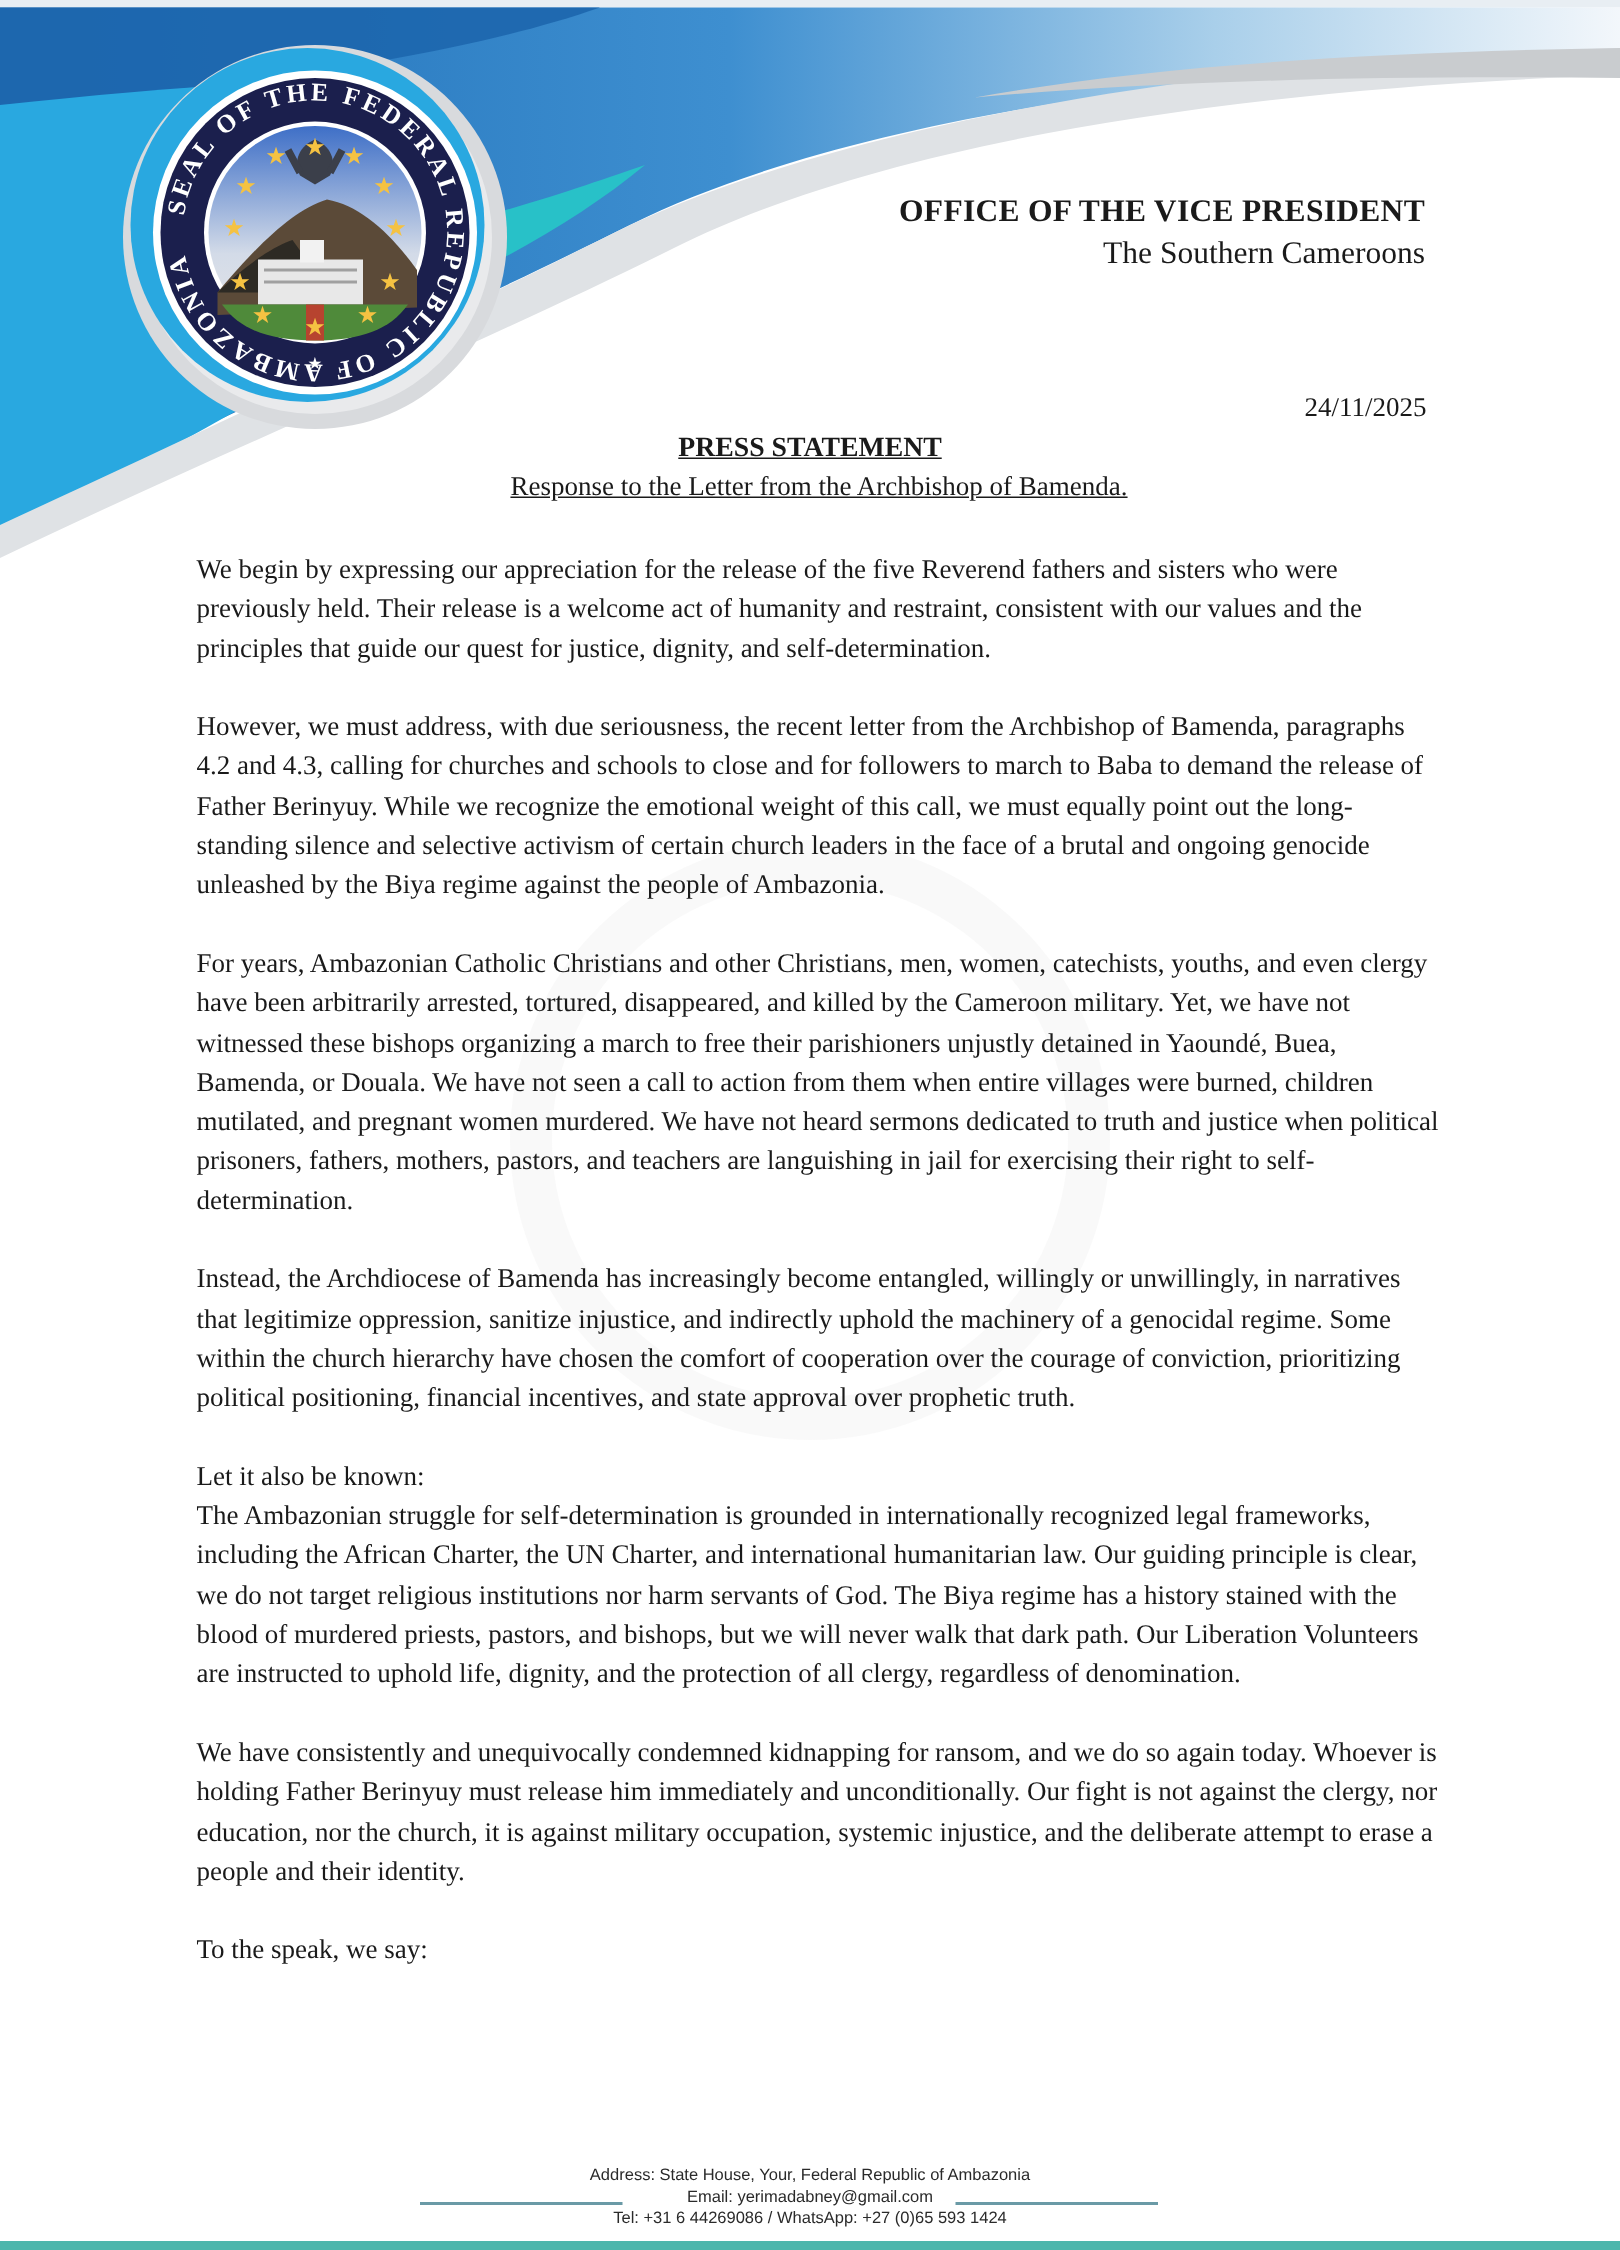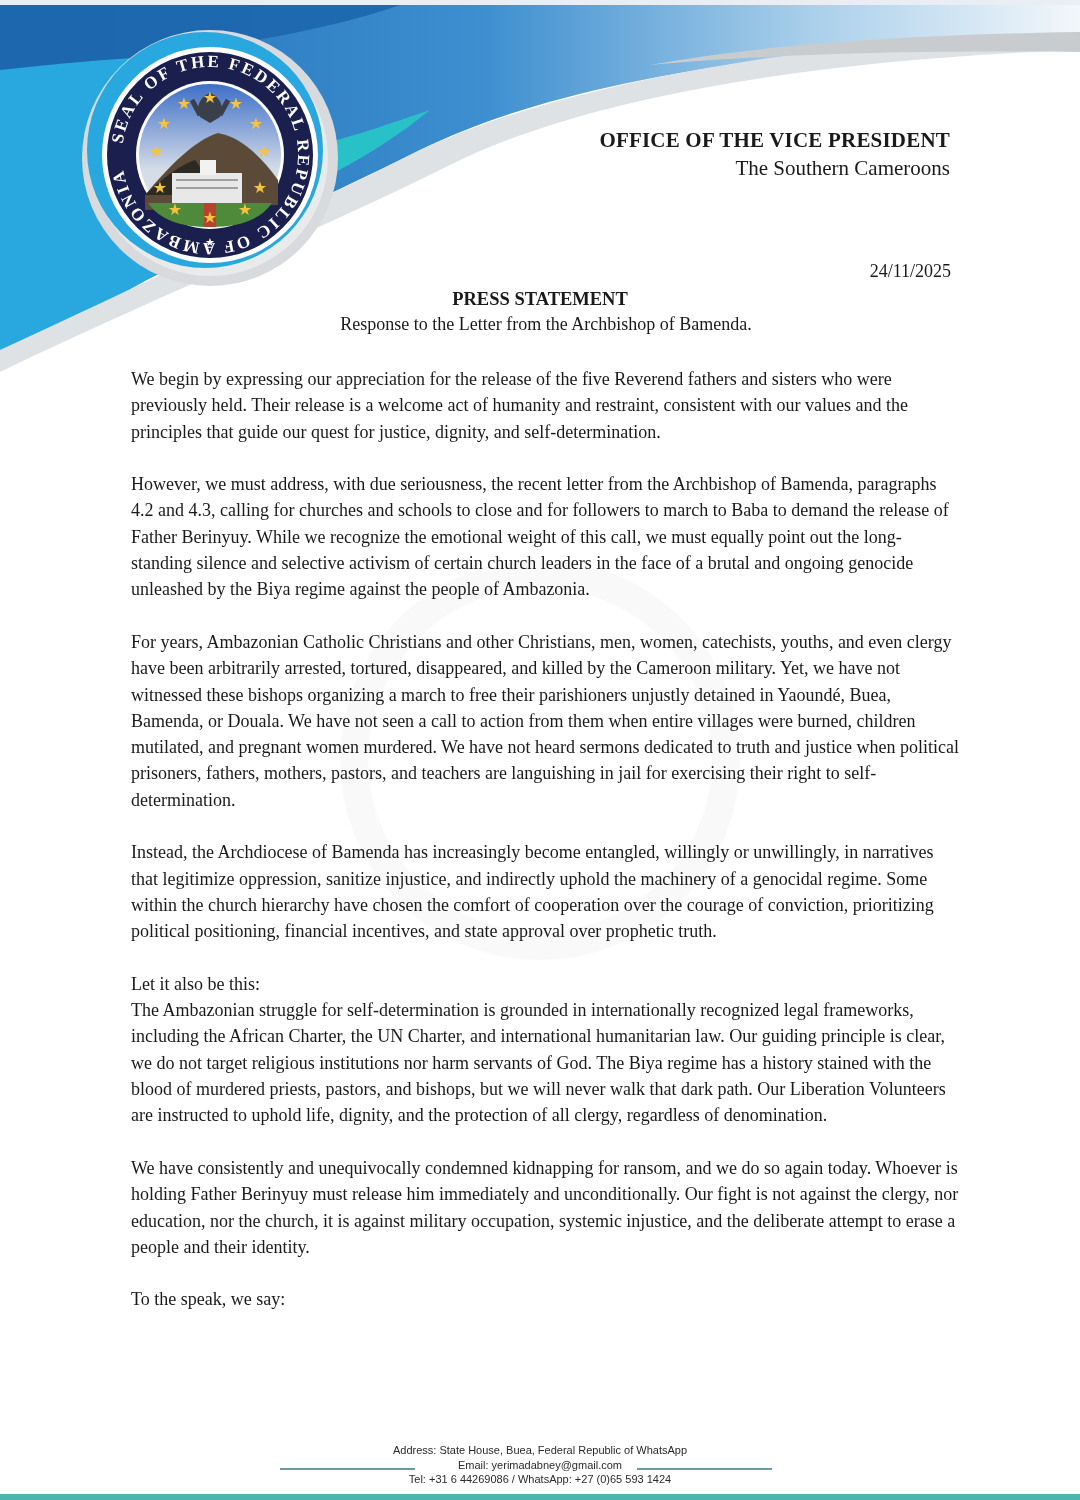--- a/index.html
+++ b/index.html
@@ -3,21 +3,21 @@
 <meta charset="utf-8">
 <style>
   html, body { margin: 0; padding: 0; }
   body { width: 1080px; height: 1500px; position: relative; overflow: hidden; background: #ffffff; font-family: "Liberation Serif", serif; color: #1a1a1a; }
   .header-art { position: absolute; left: 0; top: 0; width: 1080px; height: 380px; }
   .seal { position: absolute; left: 100px; top: 45px; width: 220px; height: 220px; }
   .letterhead { position: absolute; right: 130px; top: 126px; text-align: right; }
   .office { font-weight: bold; font-size: 21px; line-height: 28px; letter-spacing: 0.2px; }
   .sub { font-size: 21px; line-height: 28px; }
   .date { position: absolute; right: 129px; top: 261px; font-size: 18px; }
-  .title-block { position: absolute; left: 0; width: 1080px; top: 287px; text-align: center; }
+  .title-block { position: absolute; left: 0; width: 1080px; top: 287px; text-align: center; text-decoration: underline; }
   .press { font-weight: bold; font-size: 18.5px; line-height: 24px; }
   .resp { font-size: 18px; line-height: 26px; margin-left: 12px; }
   .body-text { position: absolute; left: 131px; top: 366px; width: 830px; font-size: 18px; line-height: 26.3px; }
   .body-text p { margin: 0 0 26.3px 0; }
   .watermark { position: absolute; left: 340px; top: 560px; width: 400px; height: 400px; border-radius: 50%; border: 28px solid rgba(200,200,200,0.10); box-sizing: border-box; }
   .footer { position: absolute; left: 0; top: 1443px; width: 1080px; text-align: center; font-family: "Liberation Sans", sans-serif; font-size: 11px; line-height: 14.5px; color: #2a2a2a; }
   .fline { position: absolute; top: 1468px; height: 1.5px; background: #6a9aa6; }
   .bottom-bar { position: absolute; left: 0; bottom: 0; width: 1080px; height: 6px; background: #4db6ac; }
 </style>
 </head>
@@ -113,29 +113,29 @@
 </div>
 
 <div class="watermark"></div>
 
 <div class="body-text">
   <p>We begin by expressing our appreciation for the release of the five Reverend fathers and sisters who were previously held. Their release is a welcome act of humanity and restraint, consistent with our values and the principles that guide our quest for justice, dignity, and self-determination.</p>
   <p>However, we must address, with due seriousness, the recent letter from the Archbishop of Bamenda, paragraphs 4.2 and 4.3, calling for churches and schools to close and for followers to march to Baba to demand the release of Father Berinyuy. While we recognize the emotional weight of this call, we must equally point out the long-standing silence and selective activism of certain church leaders in the face of a brutal and ongoing genocide unleashed by the Biya regime against the people of Ambazonia.</p>
   <p>For years, Ambazonian Catholic Christians and other Christians, men, women, catechists, youths, and even clergy have been arbitrarily arrested, tortured, disappeared, and killed by the Cameroon military. Yet, we have not witnessed these bishops organizing a march to free their parishioners unjustly detained in Yaoundé, Buea, Bamenda, or Douala. We have not seen a call to action from them when entire villages were burned, children mutilated, and pregnant women murdered. We have not heard sermons dedicated to truth and justice when political prisoners, fathers, mothers, pastors, and teachers are languishing in jail for exercising their right to self-determination.</p>
   <p>Instead, the Archdiocese of Bamenda has increasingly become entangled, willingly or unwillingly, in narratives that legitimize oppression, sanitize injustice, and indirectly uphold the machinery of a genocidal regime. Some within the church hierarchy have chosen the comfort of cooperation over the courage of conviction, prioritizing political positioning, financial incentives, and state approval over prophetic truth.</p>
   <div>
-    <div>Let it also be this:</div>
+    <div>Let it also be known:</div>
     <p>The Ambazonian struggle for self-determination is grounded in internationally recognized legal frameworks, including the African Charter, the UN Charter, and international humanitarian law. Our guiding principle is clear, we do not target religious institutions nor harm servants of God. The Biya regime has a history stained with the blood of murdered priests, pastors, and bishops, but we will never walk that dark path. Our Liberation Volunteers are instructed to uphold life, dignity, and the protection of all clergy, regardless of denomination.</p>
   </div>
   <p>We have consistently and unequivocally condemned kidnapping for ransom, and we do so again today. Whoever is holding Father Berinyuy must release him immediately and unconditionally. Our fight is not against the clergy, nor education, nor the church, it is against military occupation, systemic injustice, and the deliberate attempt to erase a people and their identity.</p>
   <div>
     <div>To the speak, we say:</div>
   </div>
 </div>
 
 <div class="fline" style="left:280px; width:135px;"></div>
 <div class="fline" style="left:637px; width:135px;"></div>
 <div class="footer">
-  <div>Address: State House, Buea, Federal Republic of WhatsApp</div>
+  <div>Address: State House, Your, Federal Republic of Ambazonia</div>
   <div>Email: yerimadabney@gmail.com</div>
   <div>Tel: +31 6 44269086 / WhatsApp: +27 (0)65 593 1424</div>
 </div>
 <div class="bottom-bar"></div>
 
 </body></html>

